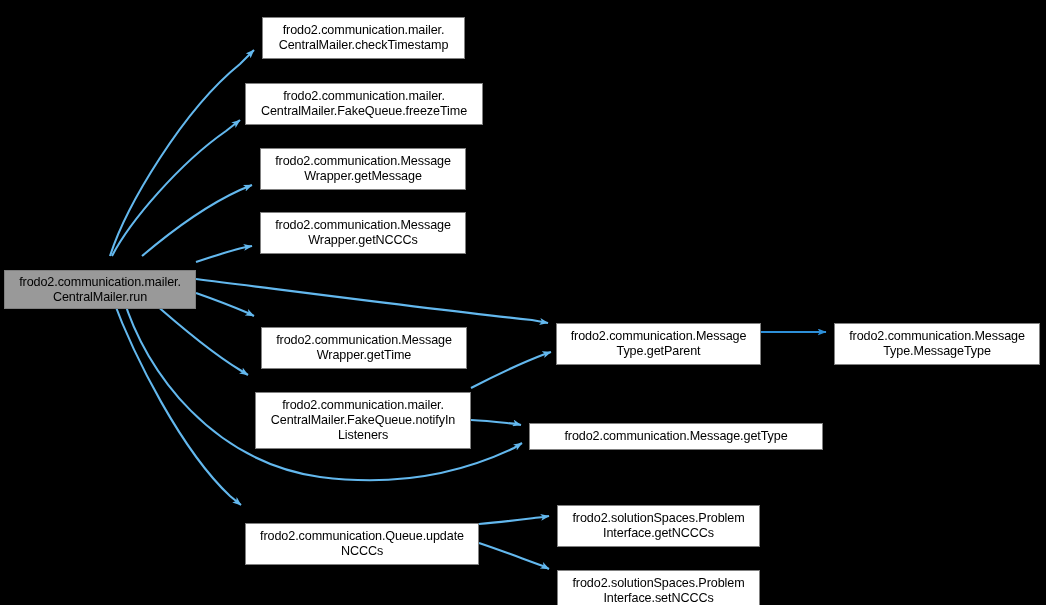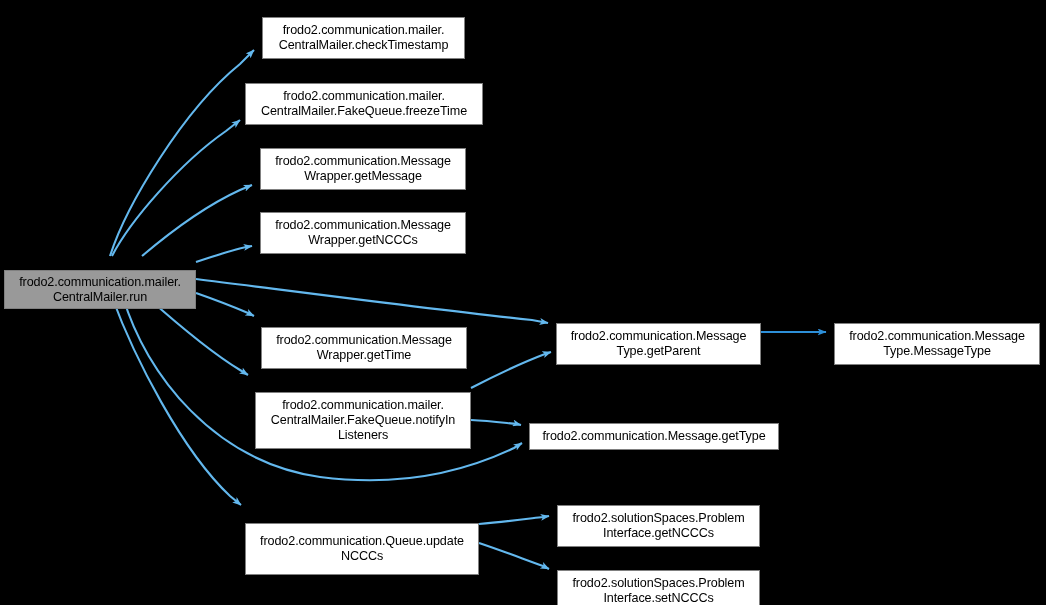--- a/index.html
+++ b/index.html
@@ -110,30 +110,30 @@
   <div class="node" style="left:260px; top:200px; width:206px; height:42px;">frodo2.communication.Message
 Wrapper.getNCCCs</div>
 
   <div class="node" style="left:261px; top:315px; width:206px; height:42px;">frodo2.communication.Message
 Wrapper.getTime</div>
 
   <div class="node" style="left:255px; top:380px; width:216px; height:57px;">frodo2.communication.mailer.
 CentralMailer.FakeQueue.notifyIn
 Listeners</div>
 
-  <div class="node" style="left:245px; top:511px; width:234px; height:52px;">frodo2.communication.Queue.update
+  <div class="node" style="left:245px; top:511px; width:234px; height:42px;">frodo2.communication.Queue.update
 NCCCs</div>
 
   <div class="node" style="left:556px; top:311px; width:205px; height:42px;">frodo2.communication.Message
 Type.getParent</div>
 
   <div class="node" style="left:834px; top:311px; width:206px; height:42px;">frodo2.communication.Message
 Type.MessageType</div>
 
-  <div class="node" style="left:529px; top:411px; width:250px; height:27px;">frodo2.communication.Message.getType</div>
+  <div class="node" style="left:529px; top:411px; width:294px; height:27px;">frodo2.communication.Message.getType</div>
 
   <div class="node" style="left:557px; top:493px; width:203px; height:42px;">frodo2.solutionSpaces.Problem
 Interface.getNCCCs</div>
 
   <div class="node" style="left:557px; top:558px; width:203px; height:42px;">frodo2.solutionSpaces.Problem
 Interface.setNCCCs</div>
 
 </div>
 
 </body></html>

